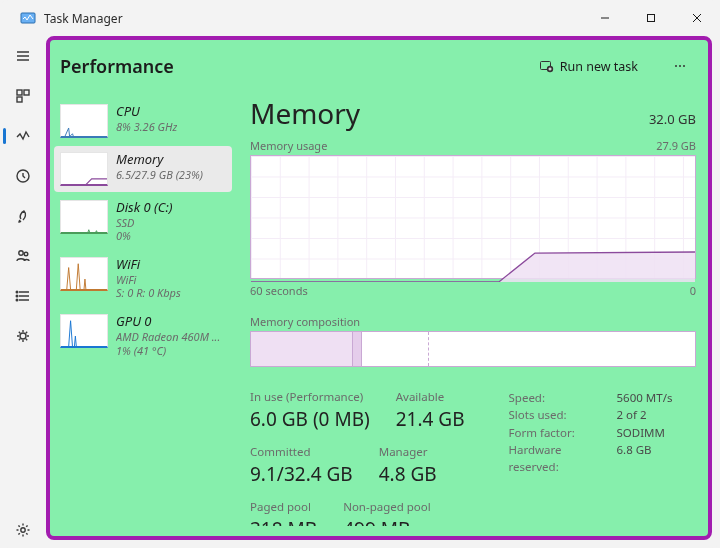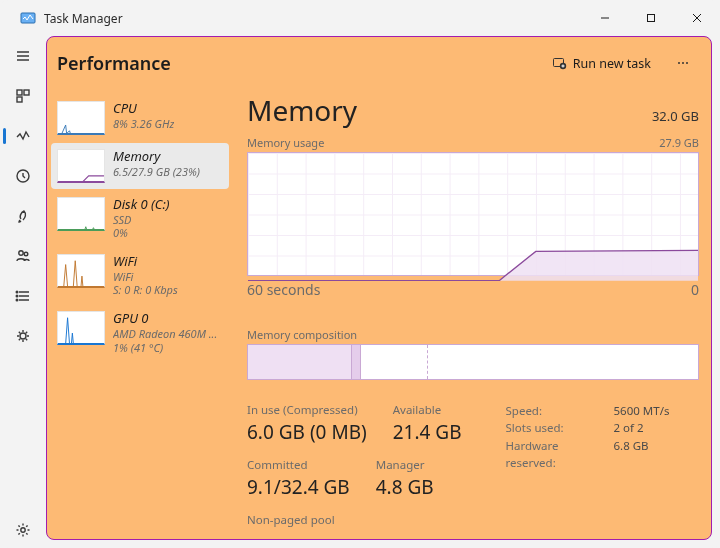--- a/index.html
+++ b/index.html
@@ -17,24 +17,24 @@
   .body { display: flex; height: calc(548px - 36px); }
 
   
   .navrail { width: 46px; display: flex; flex-direction: column; align-items: center; padding-top: 2px; gap: 4px; }
   .navbtn { width: 40px; height: 36px; border-radius: 6px; display: flex; align-items: center; justify-content: center; position: relative; }
   .navbtn.selected::before { content: ""; position: absolute; left: 0; top: 10px; bottom: 10px; width: 3px; background: #1976d2; border-radius: 2px; }
   .navbtn svg { stroke: #3a3a3a; fill: none; stroke-width: 1.4; }
   .navrail .spacer { flex: 1; }
 
   
-  .content { flex: 1; background: #fdba74; border-radius: 8px; margin: 0 8px 8px 0; border: 1px solid #a21caf; display: flex; flex-direction: column; overflow: hidden; }
+  .content { flex: 1; background: #86efac; border-radius: 8px; margin: 0 8px 8px 0; border: 4px solid #a21caf; display: flex; flex-direction: column; overflow: hidden; }
   .content-header { height: 52px; display: flex; align-items: center; padding: 0 10px; }
   .content-header .pagetitle { font-size: 18px; font-weight: 600; color: #1c1c1c; }
-  .content-header .actions { margin-left: auto; display: flex; align-items: center; gap: 4px; }
+  .content-header .actions { margin-left: auto; display: flex; align-items: center; gap: 14px; }
   .runbtn { display: flex; align-items: center; gap: 6px; height: 32px; padding: 0 10px; border-radius: 4px; font-size: 12.5px; color: #1c1c1c; }
   .more { width: 36px; height: 32px; display: flex; align-items: center; justify-content: center; }
 
   .content-body { flex: 1; display: flex; padding: 2px 4px 10px 4px; overflow: hidden; }
 
   
   .reslist { width: 178px; display: flex; flex-direction: column; gap: 2px; padding-top: 4px; font-style: italic; }
   .resitem { display: flex; gap: 8px; padding: 6px 6px; border-radius: 4px; }
   .resitem.selected { background: #eaeaea; }
   .thumb { width: 48px; height: 34px; background: #fff; border: 1px solid #e5e5e5; border-bottom: 2px solid #666; position: relative; flex-shrink: 0; overflow: hidden; }
@@ -53,23 +53,23 @@
   .detail-head .big { font-size: 28px; font-weight: 400; color: #222; }
   .detail-head .right { margin-left: auto; font-size: 13px; color: #333; }
   .chartlabel { display: flex; font-size: 11px; color: #6b6b6b; margin-top: 6px; gap: 27px; }
   .chartlabel .r { margin-left: auto; }
   .chart { width: 100%; height: 124px; background: #fff; border: 1px solid #c9a8d4; position: relative; margin-top: 2px; }
   .chart .grid { position: absolute; inset: 0;
     background-image: linear-gradient(to right, #f4ecf7 1px, transparent 1px),
                       linear-gradient(to bottom, #f4ecf7 1px, transparent 1px);
     background-size: 28.8px 20.5px; }
   .chart .line { position: absolute; inset: 0; }
-  .axis { display: flex; font-size: 14px; color: #6b6b6b; margin-top: 4px; }
+  .axis { display: flex; font-size: 11px; color: #6b6b6b; margin-top: 4px; }
   .axis .r { margin-left: auto; }
-  .comp-label { font-size: 11px; color: #6b6b6b; margin-top: 28px; }
+  .comp-label { font-size: 11px; color: #6b6b6b; margin-top: 16px; }
   .compbar { width: 100%; height: 36px; border: 1px solid #c9a8d4; margin-top: 2px; display: flex; background: #fff; }
   .compbar .seg1 { background: #efe0f3; width: 23%; border-right: 1px solid #c9a8d4; }
   .compbar .seg2 { background: #e5cdeb; width: 2%; border-right: 1px solid #c9a8d4; }
   .compbar .seg3 { width: 15%; border-right: 1px dashed #c9a8d4; }
 
   .statsrow { display: flex; margin-top: 22px; font-size: 11.5px; color: #555; }
   .statcol { margin-right: 26px; }
   .statcol .lbl { color: #6b6b6b; }
   .statcol .val { font-size: 19px; color: #222; margin-top: 2px; }
   .kvblock { margin-left: 18px; font-size: 11.5px; color: #4a4a4a; }
@@ -273,55 +273,63 @@
           <div class="compbar">
               <div class="seg1"></div>
               <div class="seg2"></div>
               <div class="seg3"></div>
             </div>
 
           <div style="display:flex">
             <div>
               <div class="statsrow">
                 <div class="statcol">
-                    <div class="lbl">In use (Compressed)</div>
+                    <div class="lbl">In use (Performance)</div>
                     <div class="val">6.0 GB (0 MB)</div>
                   </div>
                 <div class="statcol">
                     <div class="lbl">Available</div>
                     <div class="val">21.4 GB</div>
                   </div>
               </div>
               <div class="statsrow" style="margin-top:12px">
                 <div class="statcol">
                     <div class="lbl">Committed</div>
                     <div class="val">9.1/32.4 GB</div>
                   </div>
                 <div class="statcol">
                     <div class="lbl">Manager</div>
                     <div class="val">4.8 GB</div>
                   </div>
               </div>
               <div class="statsrow" style="margin-top:12px">
+                <div class="statcol">
+                    <div class="lbl">Paged pool</div>
+                    <div class="val">318 MB</div>
+                  </div>
                 <div class="statcol">
                     <div class="lbl">Non-paged pool</div>
                     <div class="val">499 MB</div>
                   </div>
               </div>
             </div>
             <div class="kvblock" style="margin-top:22px">
               <div class="row">
                   <span class="k">Speed:</span>
                   <span>5600 MT/s</span>
                 </div>
               <div class="row">
                   <span class="k">Slots used:</span>
                   <span>2 of 2</span>
                 </div>
               <div class="row">
+                  <span class="k">Form factor:</span>
+                  <span>SODIMM</span>
+                </div>
+              <div class="row">
                   <span class="k">Hardware reserved:</span>
                   <span>6.8 GB</span>
                 </div>
             </div>
           </div>
         </div>
       </div>
     </div>
   </div>
 </div>

